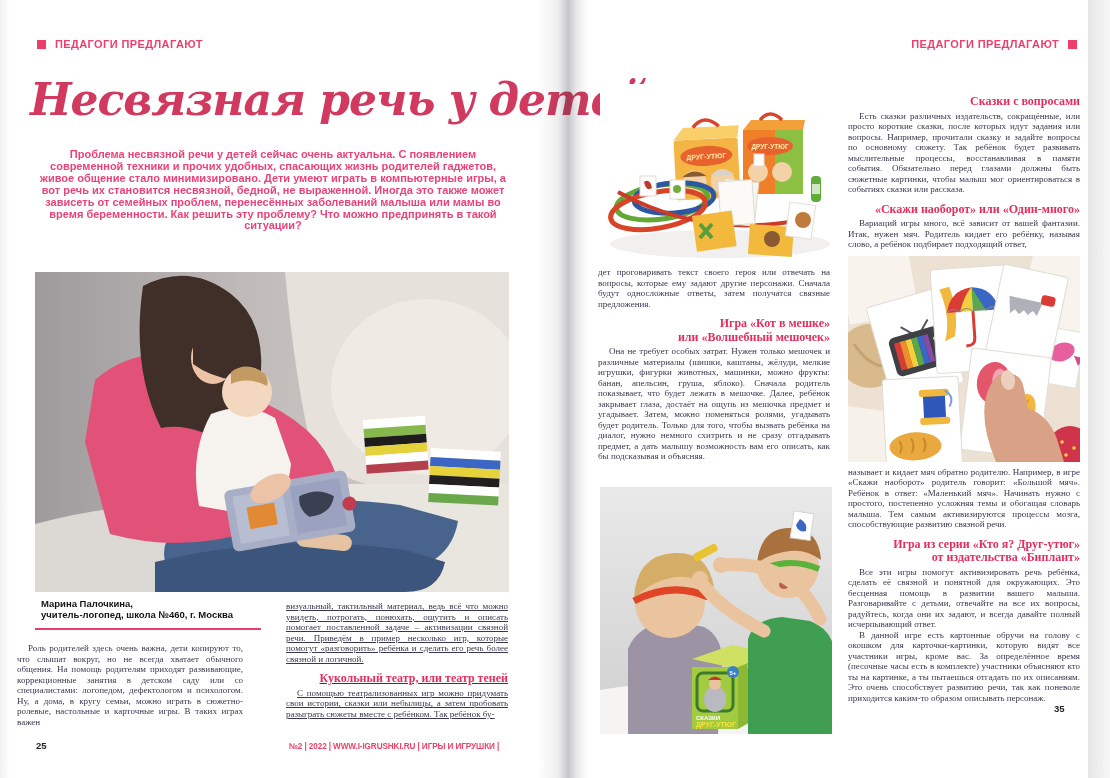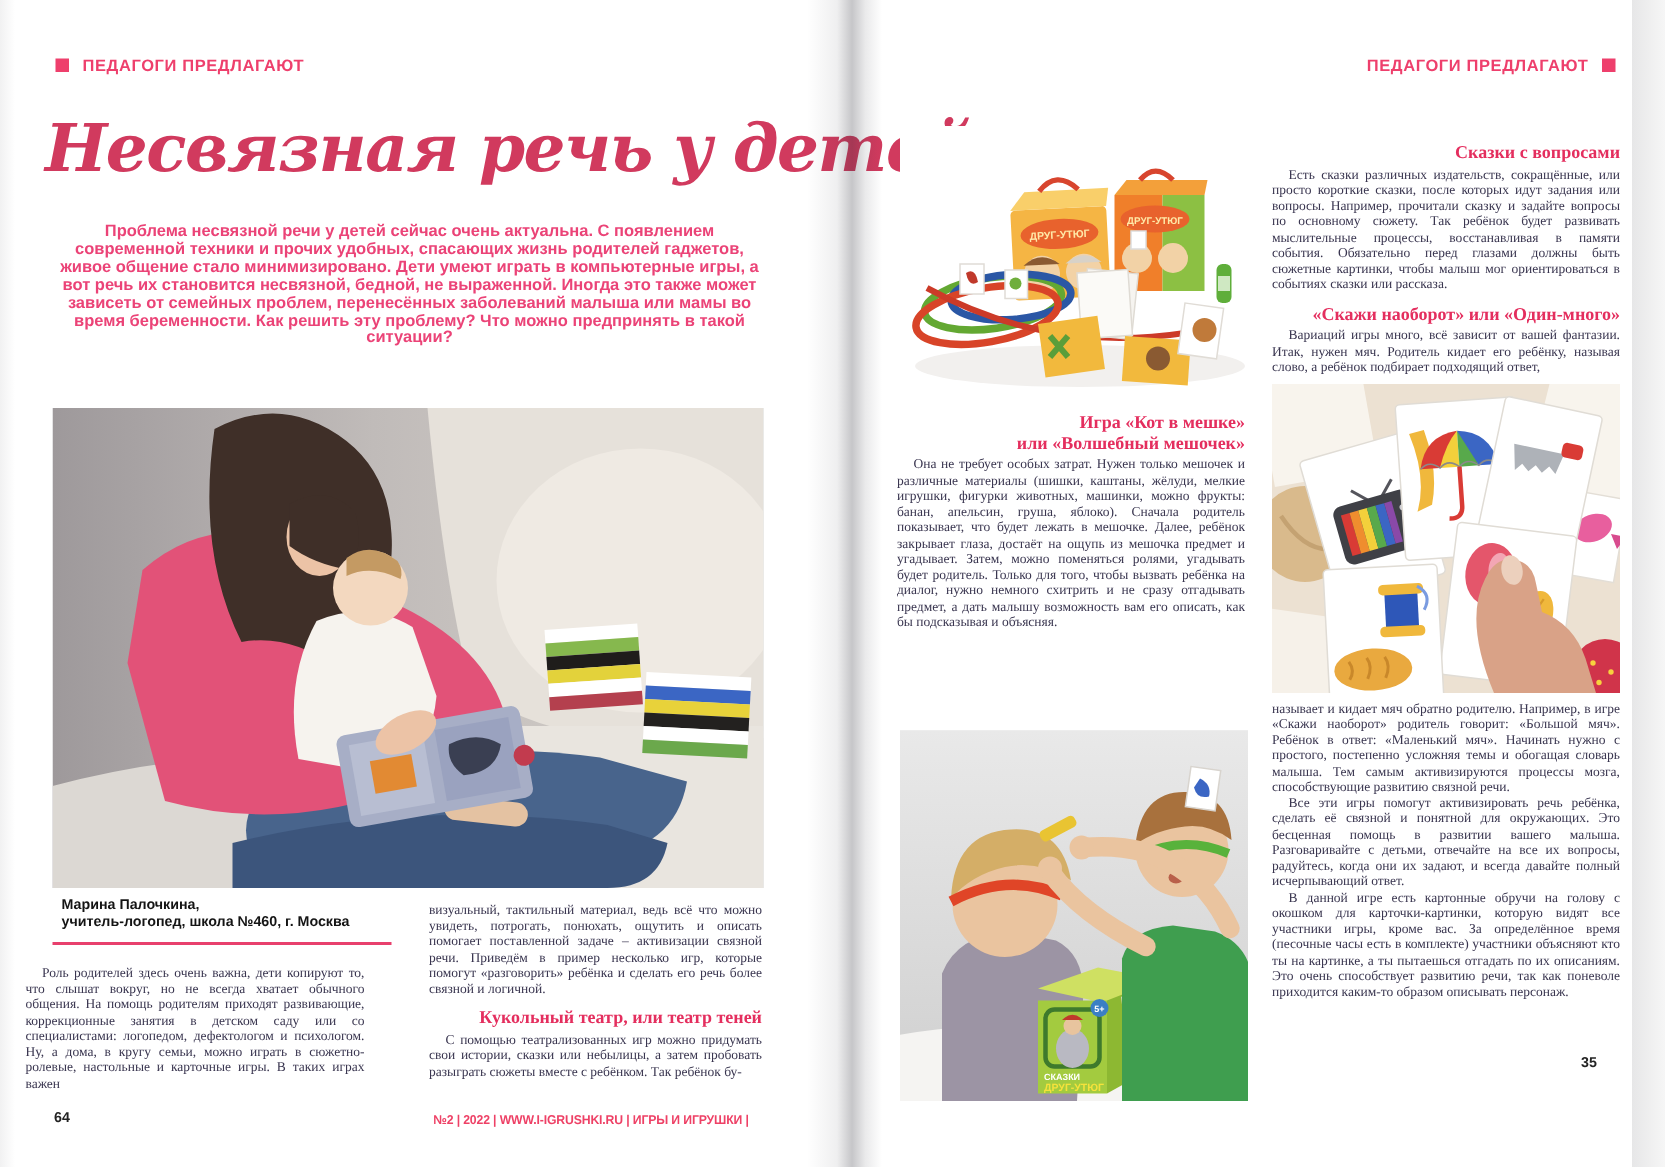--- a/index.html
+++ b/index.html
@@ -44,21 +44,21 @@
   
   .caption{left:41px;top:598px;width:240px;font:bold 9.5px/11px "Liberation Sans",sans-serif;color:#141414;}
   .caption-rule{left:35px;top:628px;width:226px;height:2px;background:#e8406d;}
   
   .body-col{font:9px/10.5px "Liberation Serif",serif;color:var(--ink);text-align:justify;}
   .body-col p{margin:0;}
   .body-col p.ind{text-indent:11px;}
   .sub-heading{font:bold 12px/13.5px "Liberation Serif",serif;color:var(--crimson);text-align:right;margin:8px 0 2px 0;}
   .sub-heading .hl{display:block;}
   .col-l1{left:17px;top:643px;width:226px;}
-  .col-l2{left:286px;top:601px;width:222px;}
+  .col-l2{left:286px;top:601px;width:222px;text-decoration:underline;}
   .col-r1{left:598px;top:267px;width:232px;}
   .col-r2{left:848px;top:95px;width:232px;}
   .col-r2 .sub-heading:first-child{margin-top:0;}
   
   .pagenum{font:bold 9.5px/10px "Liberation Sans",sans-serif;color:#232323;}
   .pagenum-left{left:36px;top:741px;}
   .pagenum-right{left:1054px;top:704px;width:26px;text-align:left;}
   .footer-issue{
     left:271px;top:742px;width:246px;text-align:center;
     font:bold 8.5px/9px "Liberation Sans",sans-serif;color:#ee4166;
@@ -161,21 +161,21 @@
   <div class="abs body-col col-l1">
     <p class="ind">Роль родителей здесь очень важна, дети копируют то, что слышат вокруг, но не всегда хватает обычного общения. На помощь родителям приходят развивающие, коррекционные занятия в детском саду или со специалистами: логопедом, дефектологом и психологом. Ну, а дома, в кругу семьи, можно играть в сюжетно-ролевые, настольные и карточные игры. В таких играх важен</p>
   </div>
 
   <div class="abs body-col col-l2">
     <p>визуальный, тактильный материал, ведь всё что можно увидеть, потрогать, понюхать, ощутить и описать помогает поставленной задаче – активизации связной речи. Приведём в пример несколько игр, которые помогут «разговорить» ребёнка и сделать его речь более связной и логичной.</p>
     <h3 class="sub-heading">Кукольный театр, или театр теней</h3>
     <p class="ind">С помощью театрализованных игр можно придумать свои истории, сказки или небылицы, а затем пробовать разыграть сюжеты вместе с ребёнком. Так ребёнок бу-</p>
   </div>
 
-  <div class="abs pagenum pagenum-left">64</div>
+  <div class="abs pagenum pagenum-left">25</div>
 
   <div class="abs gutter"></div>
 
   <div class="abs kicker kicker-right">
     <span>ПЕДАГОГИ ПРЕДЛАГАЮТ</span><span class="kicker-square"></span>
   </div>
 
   <div class="abs photo photo-boxes">
     <svg viewBox="0 0 235 180" preserveAspectRatio="none">
       <rect width="235" height="180" fill="#ffffff"></rect>
@@ -225,20 +225,21 @@
         <circle cx="203" cy="136" r="8" fill="#c07a3a"></circle>
       </g>
       <g transform="translate(216,92)">
         <rect x="-5" y="0" width="10" height="26" rx="4" fill="#5fae3a"></rect>
         <rect x="-4" y="8" width="8" height="10" fill="#cfe8c2"></rect>
       </g>
     </svg>
   </div>
 
   <div class="abs body-col col-r1">
+    <p>дет проговаривать текст своего героя или отвечать на вопросы, которые ему задают другие персонажи. Сначала будут односложные ответы, затем получатся связные предложения.</p>
     <h3 class="sub-heading">
       <span class="hl">Игра «Кот в мешке»</span>
       <span class="hl">или «Волшебный мешочек»</span>
     </h3>
     <p class="ind">Она не требует особых затрат. Нужен только мешочек и различные материалы (шишки, каштаны, жёлуди, мелкие игрушки, фигурки животных, машинки, можно фрукты: банан, апельсин, груша, яблоко). Сначала родитель показывает, что будет лежать в мешочке. Далее, ребёнок закрывает глаза, достаёт на ощупь из мешочка предмет и угадывает. Затем, можно поменяться ролями, угадывать будет родитель. Только для того, чтобы вызвать ребёнка на диалог, нужно немного схитрить и не сразу отгадывать предмет, а дать малышу возможность вам его описать, как бы подсказывая и объясняя.</p>
   </div>
 
   <div class="abs photo photo-kids">
     <svg viewBox="0 0 232 247" preserveAspectRatio="none">
       <defs>
@@ -366,20 +367,24 @@
             <ellipse cx="30" cy="68" rx="26" ry="14" fill="#e9a93f"></ellipse>
             <path d="M14,62 q4,6 0,12 M26,60 q4,6 0,14 M38,60 q4,6 0,14" stroke="#c9882a" stroke-width="2" fill="none"></path>
           </g>
         </g>
         <path d="M148,206 q-20,-48 -6,-76 q8,-17 23,-12 q9,3 11,15 l4,19 q21,8 29,31 l7,23z" fill="#d9a287"></path>
         <ellipse cx="160" cy="124" rx="7" ry="10" fill="#ecd0bd" transform="rotate(-12 160 124)"></ellipse>
       </svg>
     </div>
 
     <p>называет и кидает мяч обратно родителю. Например, в игре «Скажи наоборот» родитель говорит: «Большой мяч». Ребёнок в ответ: «Маленький мяч». Начинать нужно с простого, постепенно усложняя темы и обогащая словарь малыша. Тем самым активизируются процессы мозга, способствующие развитию связной речи.</p>
+    <h3 class="sub-heading">
+      <span class="hl">Игра из серии «Кто я? Друг-утюг»</span>
+      <span class="hl">от издательства «Биплант»</span>
+    </h3>
     <p class="ind">Все эти игры помогут активизировать речь ребёнка, сделать её связной и понятной для окружающих. Это бесценная помощь в развитии вашего малыша. Разговаривайте с детьми, отвечайте на все их вопросы, радуйтесь, когда они их задают, и всегда давайте полный исчерпывающий ответ.</p>
     <p class="ind">В данной игре есть картонные обручи на голову с окошком для карточки-картинки, которую видят все участники игры, кроме вас. За определённое время (песочные часы есть в комплекте) участники объясняют кто ты на картинке, а ты пытаешься отгадать по их описаниям. Это очень способствует развитию речи, так как поневоле приходится каким-то образом описывать персонаж.</p>
   </div>
 
   <div class="abs pagenum pagenum-right">35</div>
 
   <div class="abs footer-issue">№2 | 2022 | WWW.I-IGRUSHKI.RU | ИГРЫ И ИГРУШКИ |</div>
 
   <div class="abs edge-right"></div>
   <div class="abs edge-left"></div>

